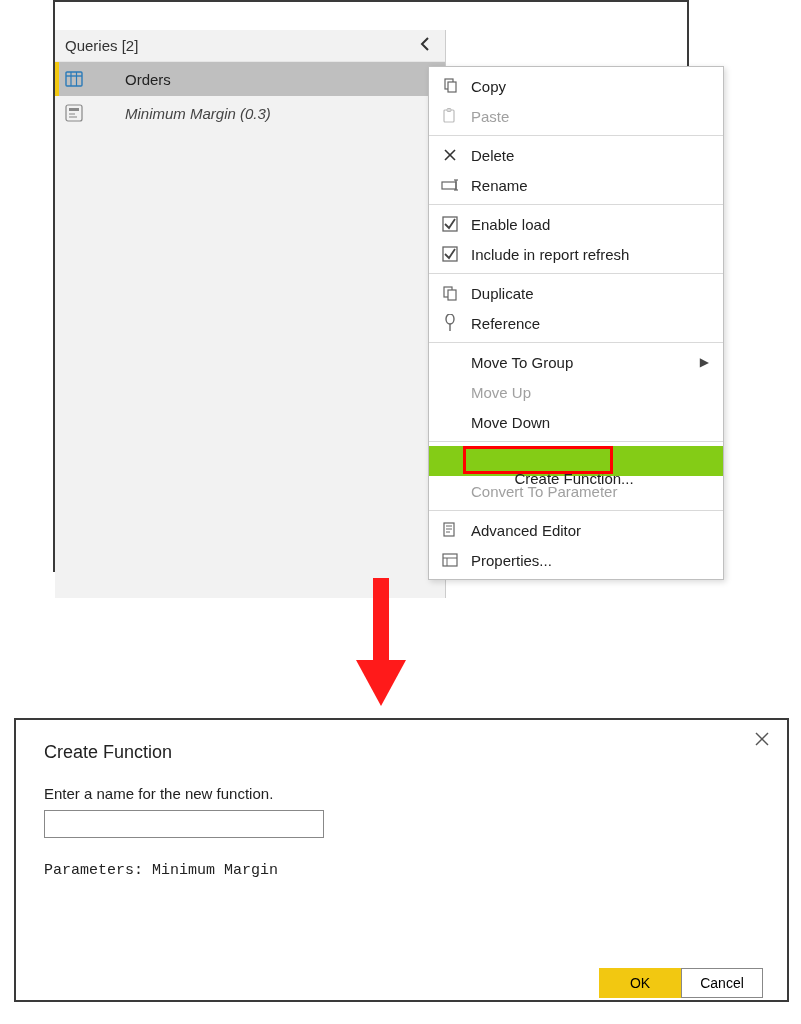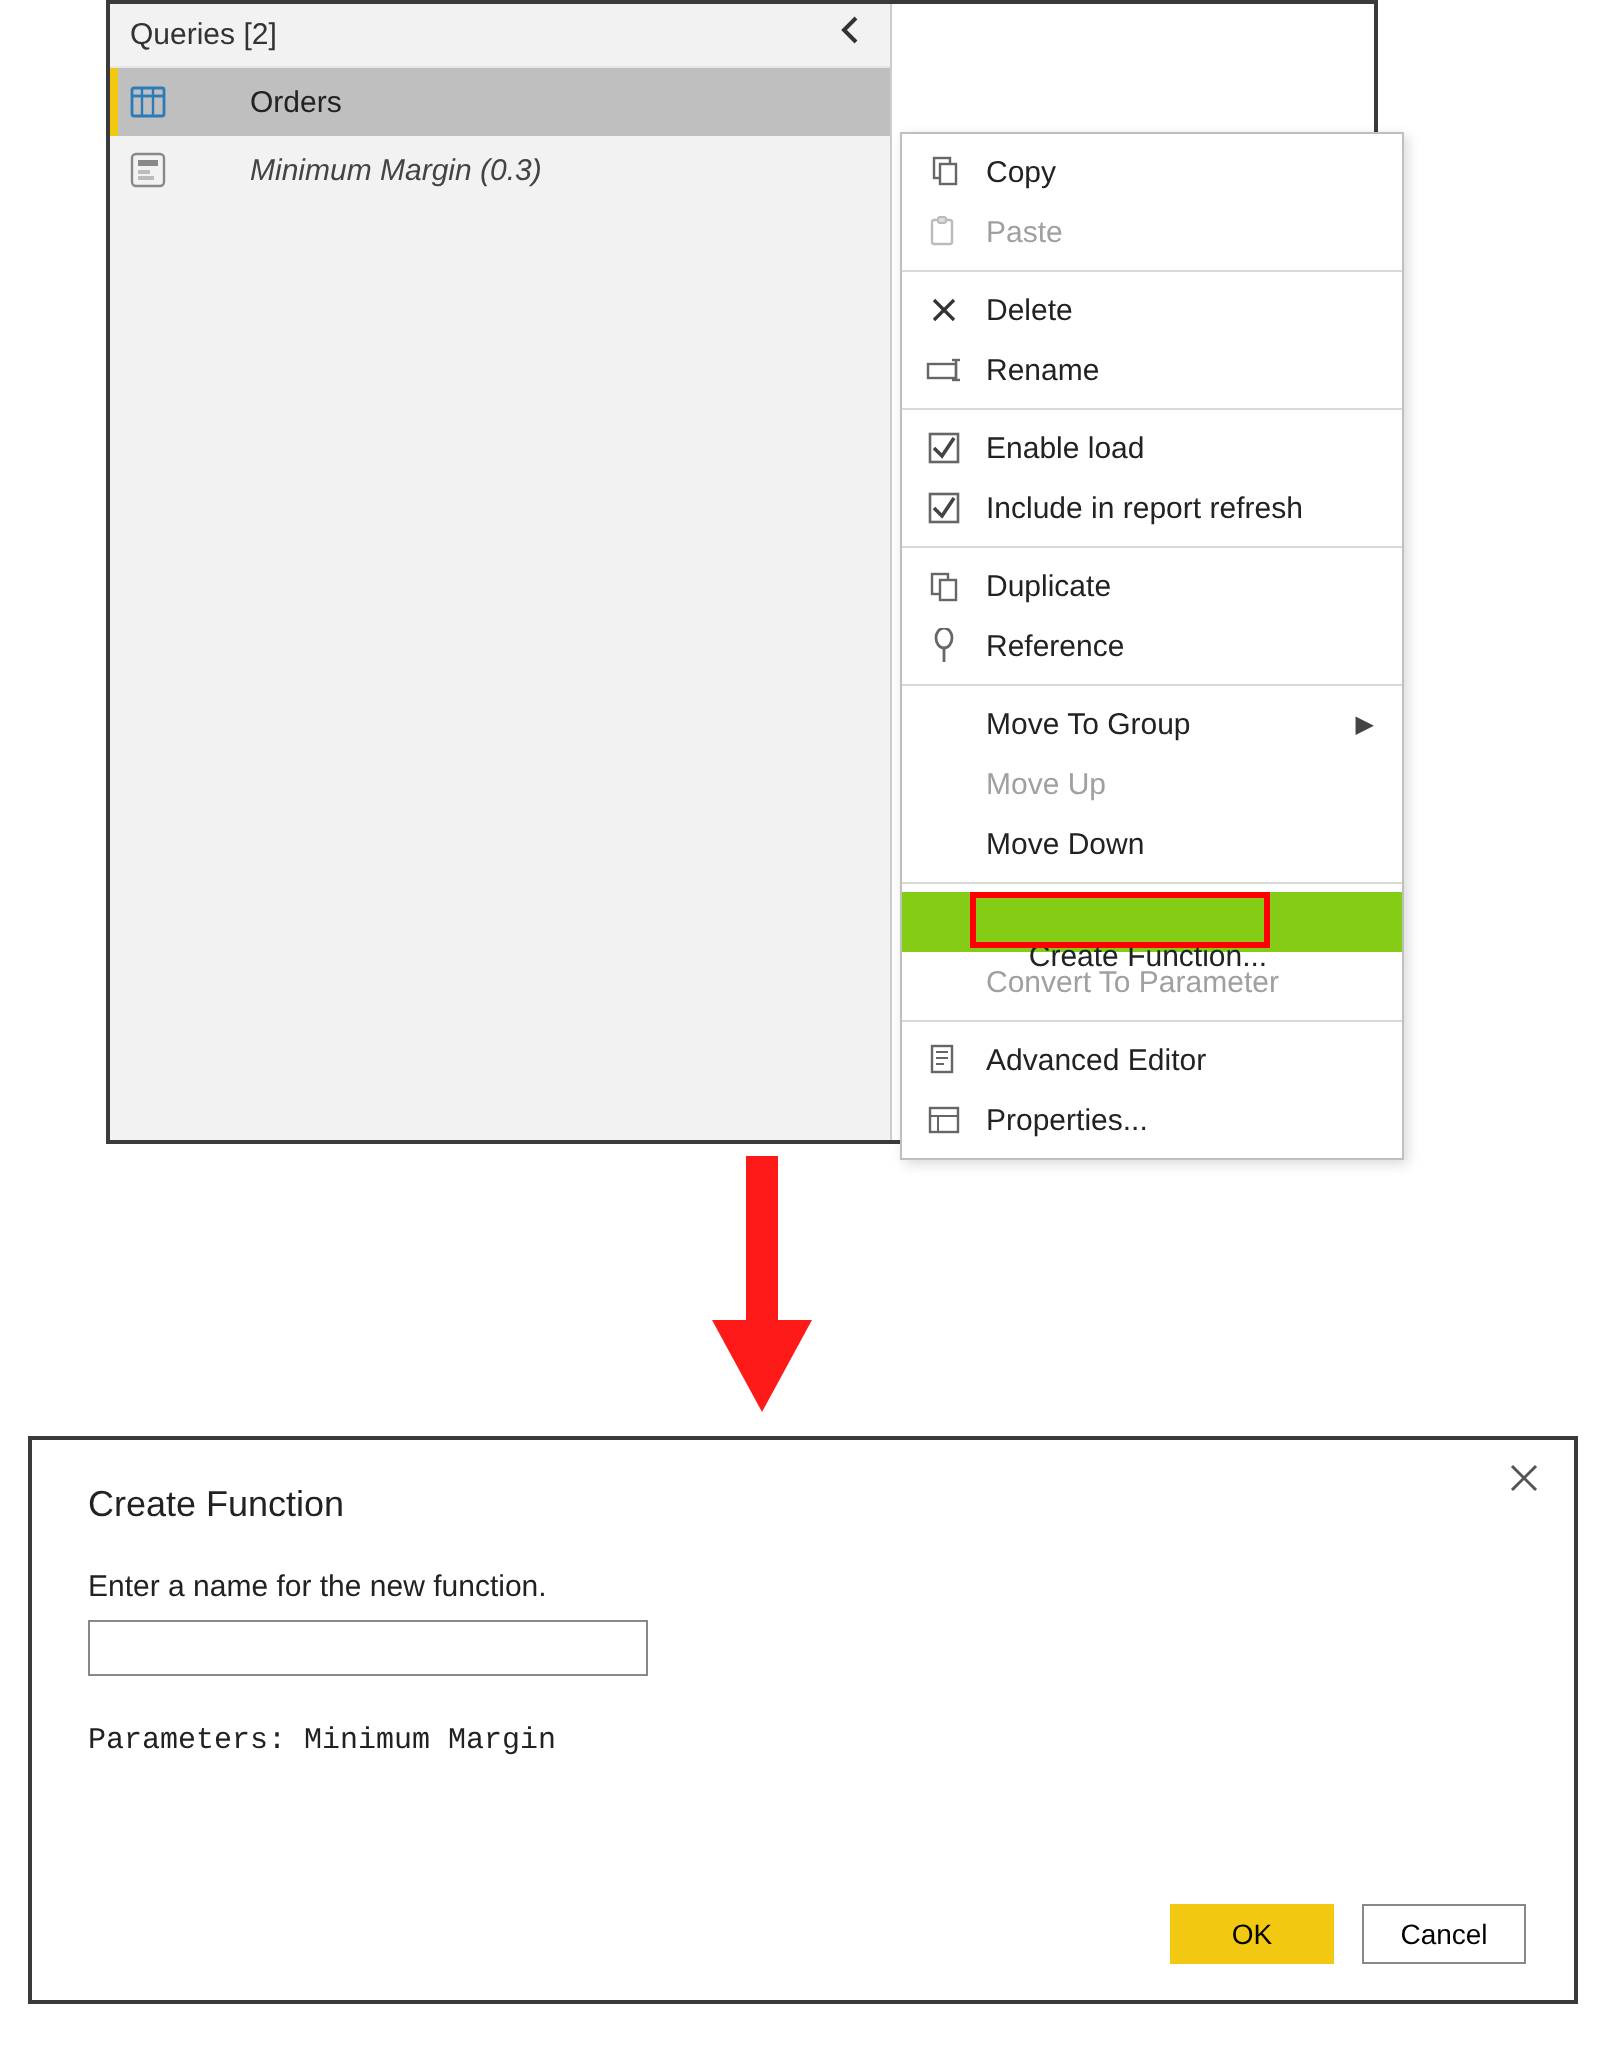--- a/index.html
+++ b/index.html
@@ -28,20 +28,21 @@
   }
   .queries-header {
     display: flex;
     justify-content: space-between;
     align-items: center;
     padding: 4px 10px;
     font-size: 15px;
     color: #333;
     border-bottom: 1px solid #e6e6e6;
     height: 32px;
+    margin-top: 28px;
   }
   .collapse-btn {
     font-size: 16px;
     color: #333;
     cursor: pointer;
     padding: 0 4px;
   }
   .query-item {
     display: flex;
     align-items: center;
@@ -59,23 +60,23 @@
     width: 18px;
     height: 18px;
     flex-shrink: 0;
   }
   .query-item .label { color: #222; margin-left: 32px; }
   .query-item.param .label { font-style: italic; color: #444; }
 
   
   .context-menu {
     position: absolute;
-    left: 395px;
+    left: 373px;
     top: 64px;
-    width: 252px;
+    width: 296px;
     background: #fff;
     border: 1px solid #bfbfbf;
     box-shadow: 2px 2px 6px rgba(0,0,0,.15);
     padding: 4px 0;
     font-size: 15px;
   }
   .menu-item {
     display: flex;
     align-items: center;
     padding: 4px 14px 4px 10px;
@@ -167,23 +168,23 @@
   }
   .params-line {
     font-size: 15px;
     color: #222;
     margin-top: 24px;
     font-family: Liberation Mono, monospace;
   }
   .dialog-buttons {
     position: absolute;
     right: 24px;
-    bottom: 18px;
-    display: flex;
-    gap: 14px;
+    bottom: 2px;
+    display: flex;
+    gap: 0;
   }
   .btn {
     min-width: 82px;
     height: 30px;
     border: 1px solid #888;
     background: #fff;
     font-size: 14px;
     cursor: pointer;
     display: flex;
     align-items: center;

